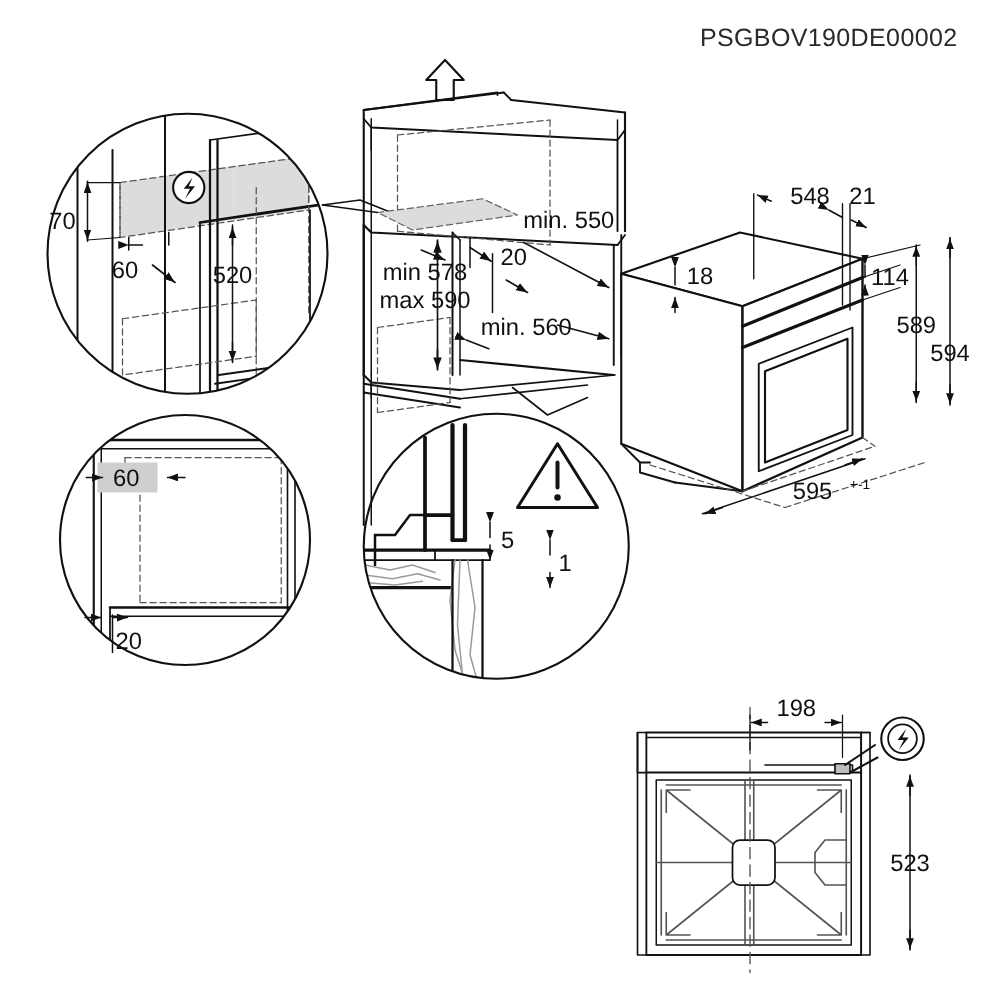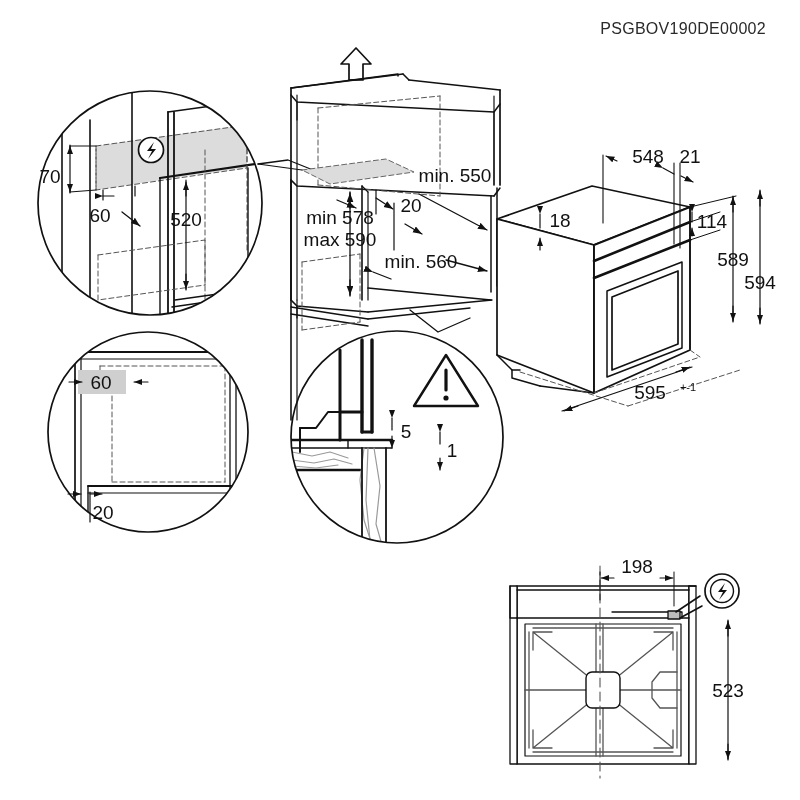--- a/index.html
+++ b/index.html
@@ -9,21 +9,21 @@
     font-family:"Liberation Sans", sans-serif;
     color:#1a1a1a;
     overflow:hidden;
     position:relative;
   }
   #sheet{position:absolute;left:0;top:0;width:800px;height:800px;}
   svg{display:block;}
   .doccode{
     position:absolute;
     right:34px;top:20px;
-    font-size:16px;
+    font-size:20px;
     letter-spacing:0.3px;
     color:#2a2a2a;
     white-space:nowrap;
   }
   .dimtext{
     font-family:"Liberation Sans", sans-serif;
     font-size:19px;
     fill:#111111;
   }
   .dimtext.tol{font-size:11px;}

